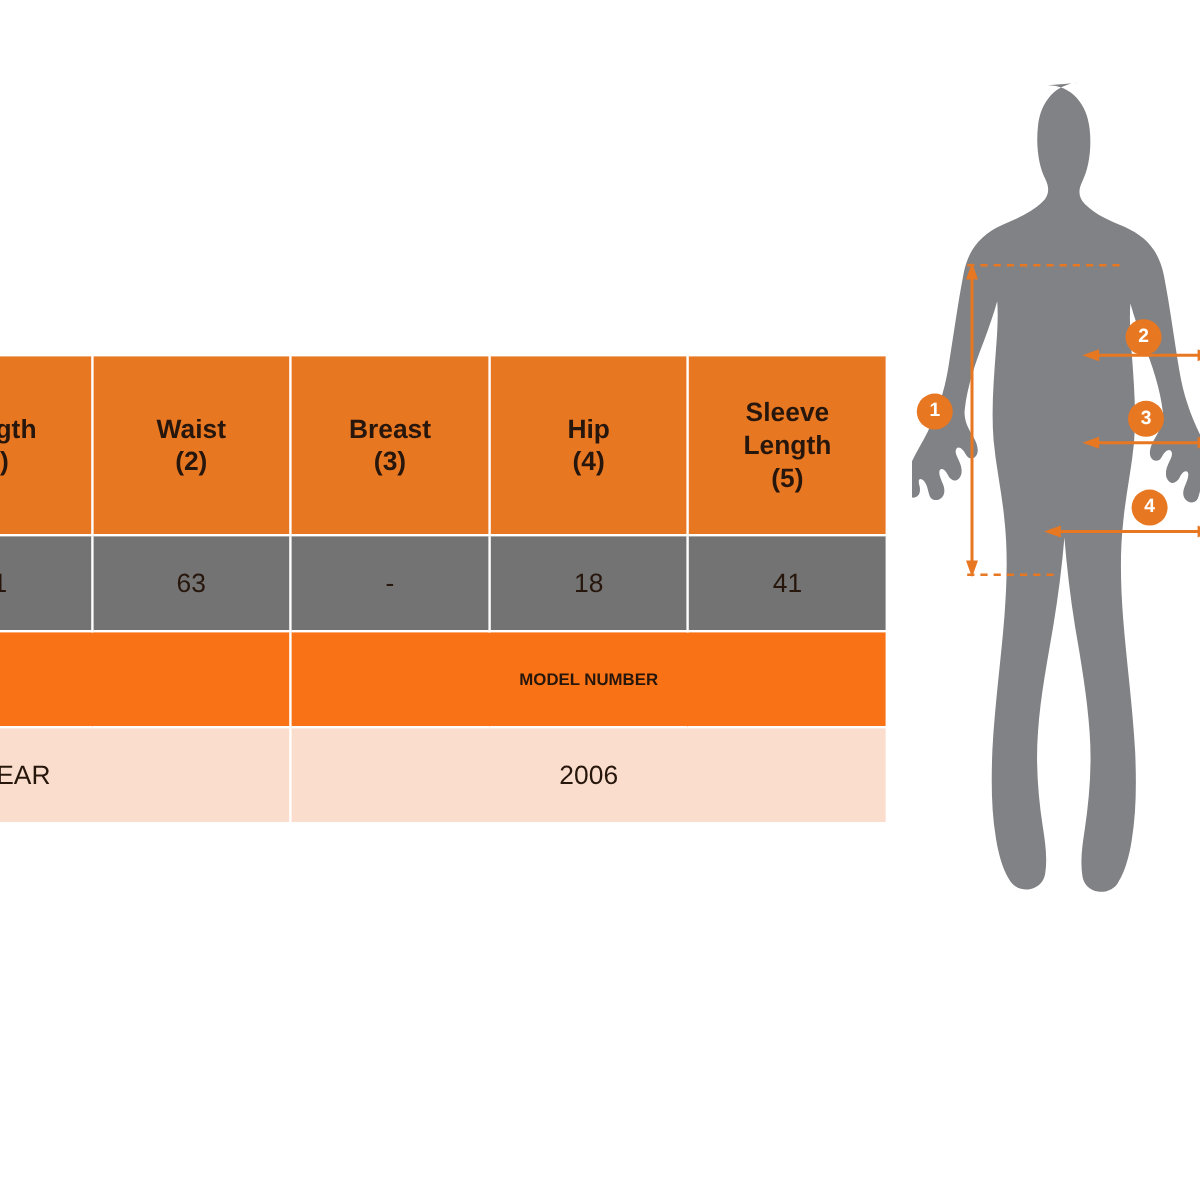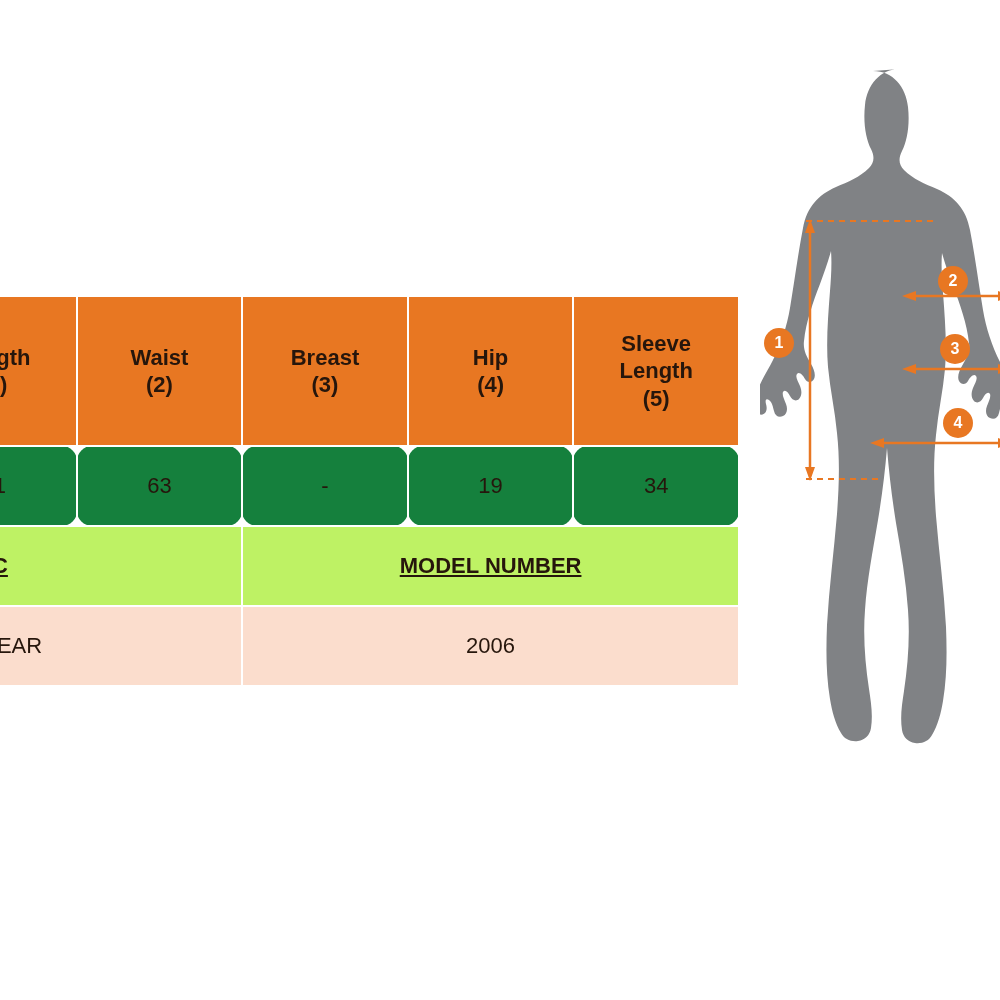--- a/index.html
+++ b/index.html
@@ -41,31 +41,29 @@
     padding: 0;
   }
   #size-table tr.head-row td {
     background: #e87722;
     font-weight: bold;
     height: 148px;
     line-height: 1.25;
     font-size: 22px;
   }
   #size-table tr.value-row td {
-    background: #15803d;
+    background: #737373;
     height: 78px;
     font-size: 22px;
-    border-radius: 15px;
   }
   #size-table tr.sub-head-row td {
-    background: #bef264;
+    background: #f97316;
     height: 78px;
     font-weight: bold;
-    font-size: 22px;
-    text-decoration: underline;
+    font-size: 14px;
   }
   #size-table tr.sub-value-row td {
     background: #fbddcd;
     height: 78px;
     font-size: 22px;
   }
   .cell-left {
     text-align: left !important;
     padding-left: 14px !important;
   }
@@ -125,22 +123,22 @@
         <td>
           <div>Sleeve</div>
           <div>Length</div>
           <div>(5)</div>
         </td>
       </tr>
       <tr class="value-row">
         <td>51</td>
         <td>63</td>
         <td>-</td>
-        <td>19</td>
-        <td>34</td>
+        <td>18</td>
+        <td>41</td>
       </tr>
       <tr class="sub-head-row">
         <td colspan="2" class="cell-left">FABRIC</td>
         <td colspan="3">MODEL NUMBER</td>
       </tr>
       <tr class="sub-value-row">
         <td colspan="2" class="cell-left">KNITWEAR</td>
         <td colspan="3">2006</td>
       </tr>
     </tbody>

